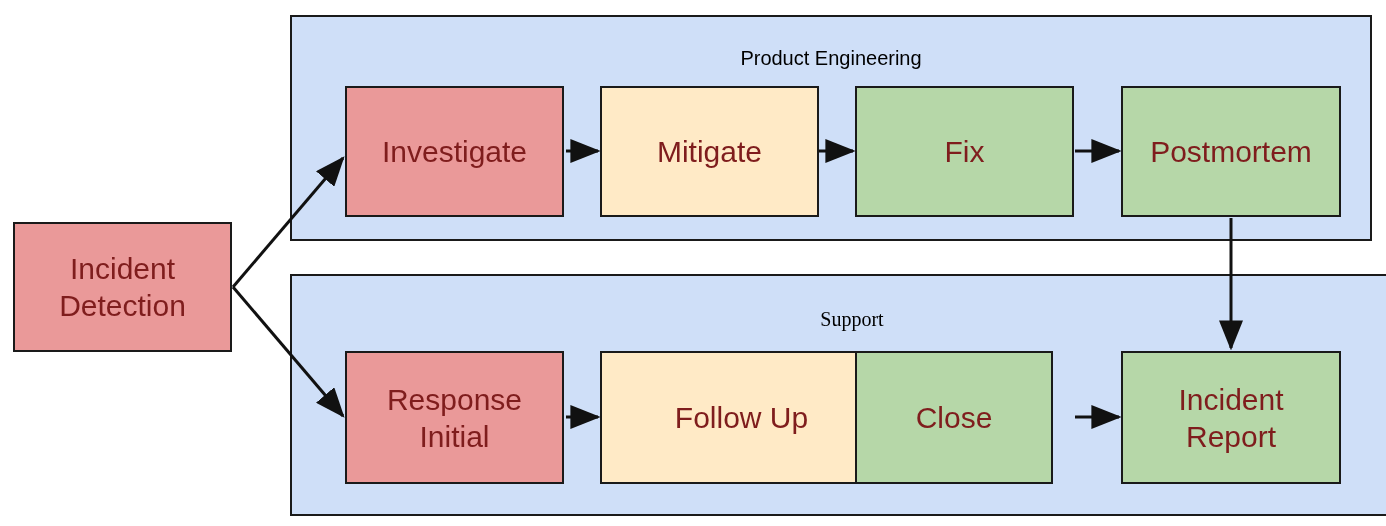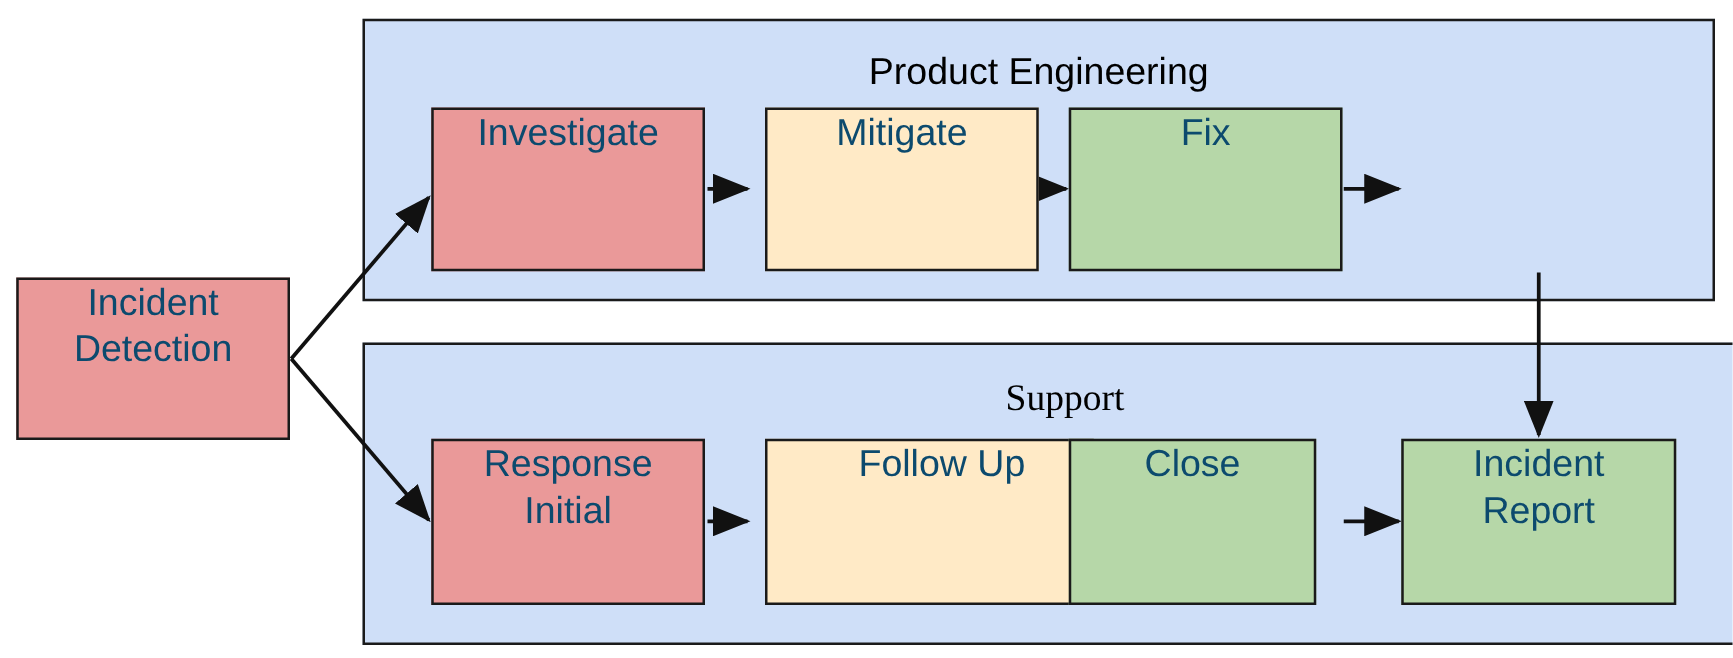--- a/index.html
+++ b/index.html
@@ -23,40 +23,40 @@
     position: absolute;
     background: #cfdff8;
     border: 2px solid #1a1a1a;
     box-sizing: border-box;
   }
   .swimlane-title {
     position: absolute;
     left: 0;
     right: 0;
     text-align: center;
-    font-size: 30px;
+    font-size: 20px;
     line-height: 34px;
     color: #000000;
     white-space: nowrap;
   }
   .node {
     position: absolute;
     border: 2px solid #1a1a1a;
     box-sizing: border-box;
     display: flex;
-    align-items: flex-start;
+    align-items: center;
     justify-content: center;
     text-align: center;
     font-size: 30px;
     line-height: 37px;
-    color: #0c4a6e;
+    color: #7f1d1d;
   }
   .node span { display: block; }
   .fill-red    { background: #ea9999; }
-  .fill-yellow { background: #ffeac6; margin-left: 12px; }
+  .fill-yellow { background: #ffeac6; }
   .fill-green  { background: #b6d7a8; }
   svg.edges {
     position: absolute;
     left: 0;
     top: 0;
     width: 1386px;
     height: 526px;
     overflow: visible;
   }
 </style>
@@ -117,20 +117,25 @@
       <span>Mitigate</span>
     </div>
   </div>
 
   <div class="node fill-green" style="left:855px; top:86px; width:219px; height:131px;">
     <div>
       <span>Fix</span>
     </div>
   </div>
 
+  <div class="node fill-green" style="left:1121px; top:86px; width:220px; height:131px;">
+    <div>
+      <span>Postmortem</span>
+    </div>
+  </div>
 
   <div class="node fill-red" style="left:345px; top:351px; width:219px; height:133px;">
     <div>
       <span>Response</span>
       <span>Initial</span>
     </div>
   </div>
 
   <div class="node fill-yellow" style="left:600px; top:351px; width:263px; height:133px;padding-left:20px;">
     <div>

